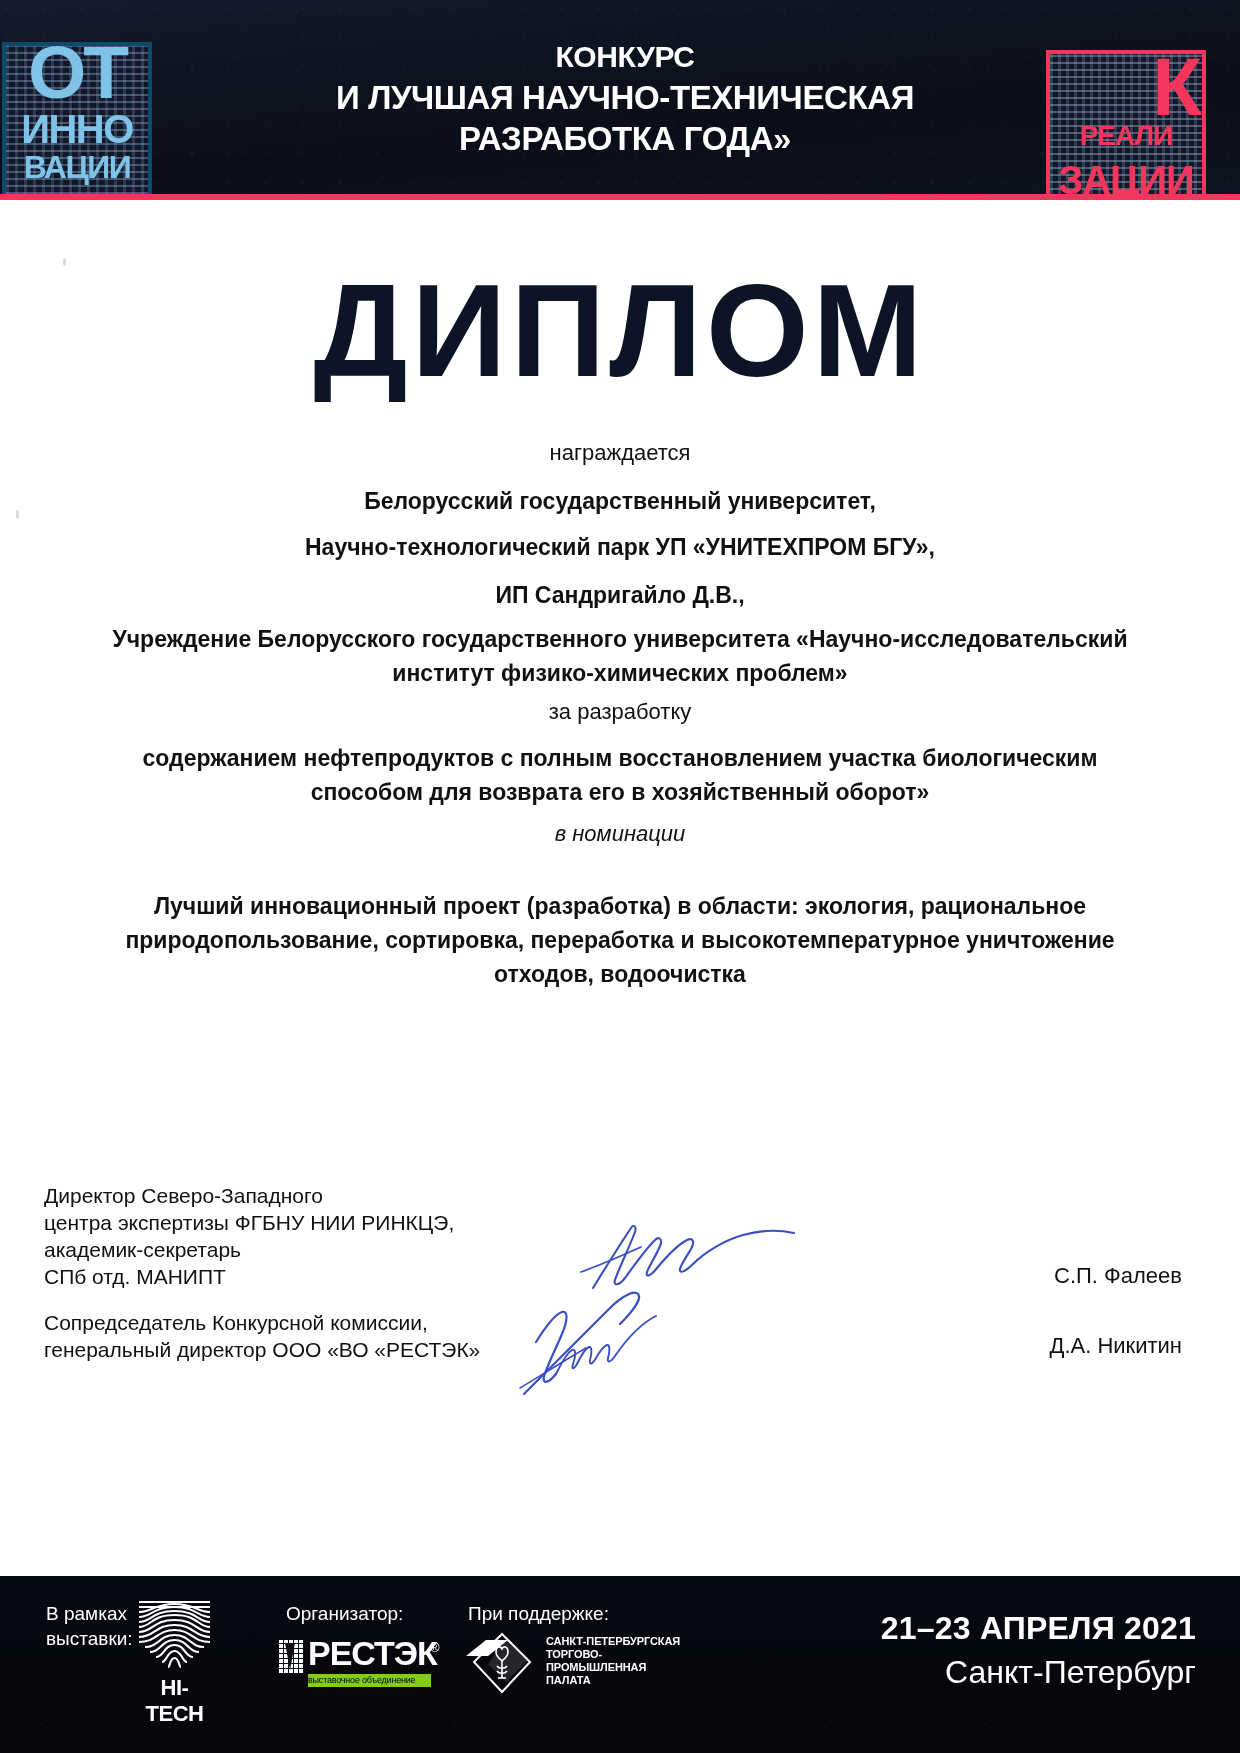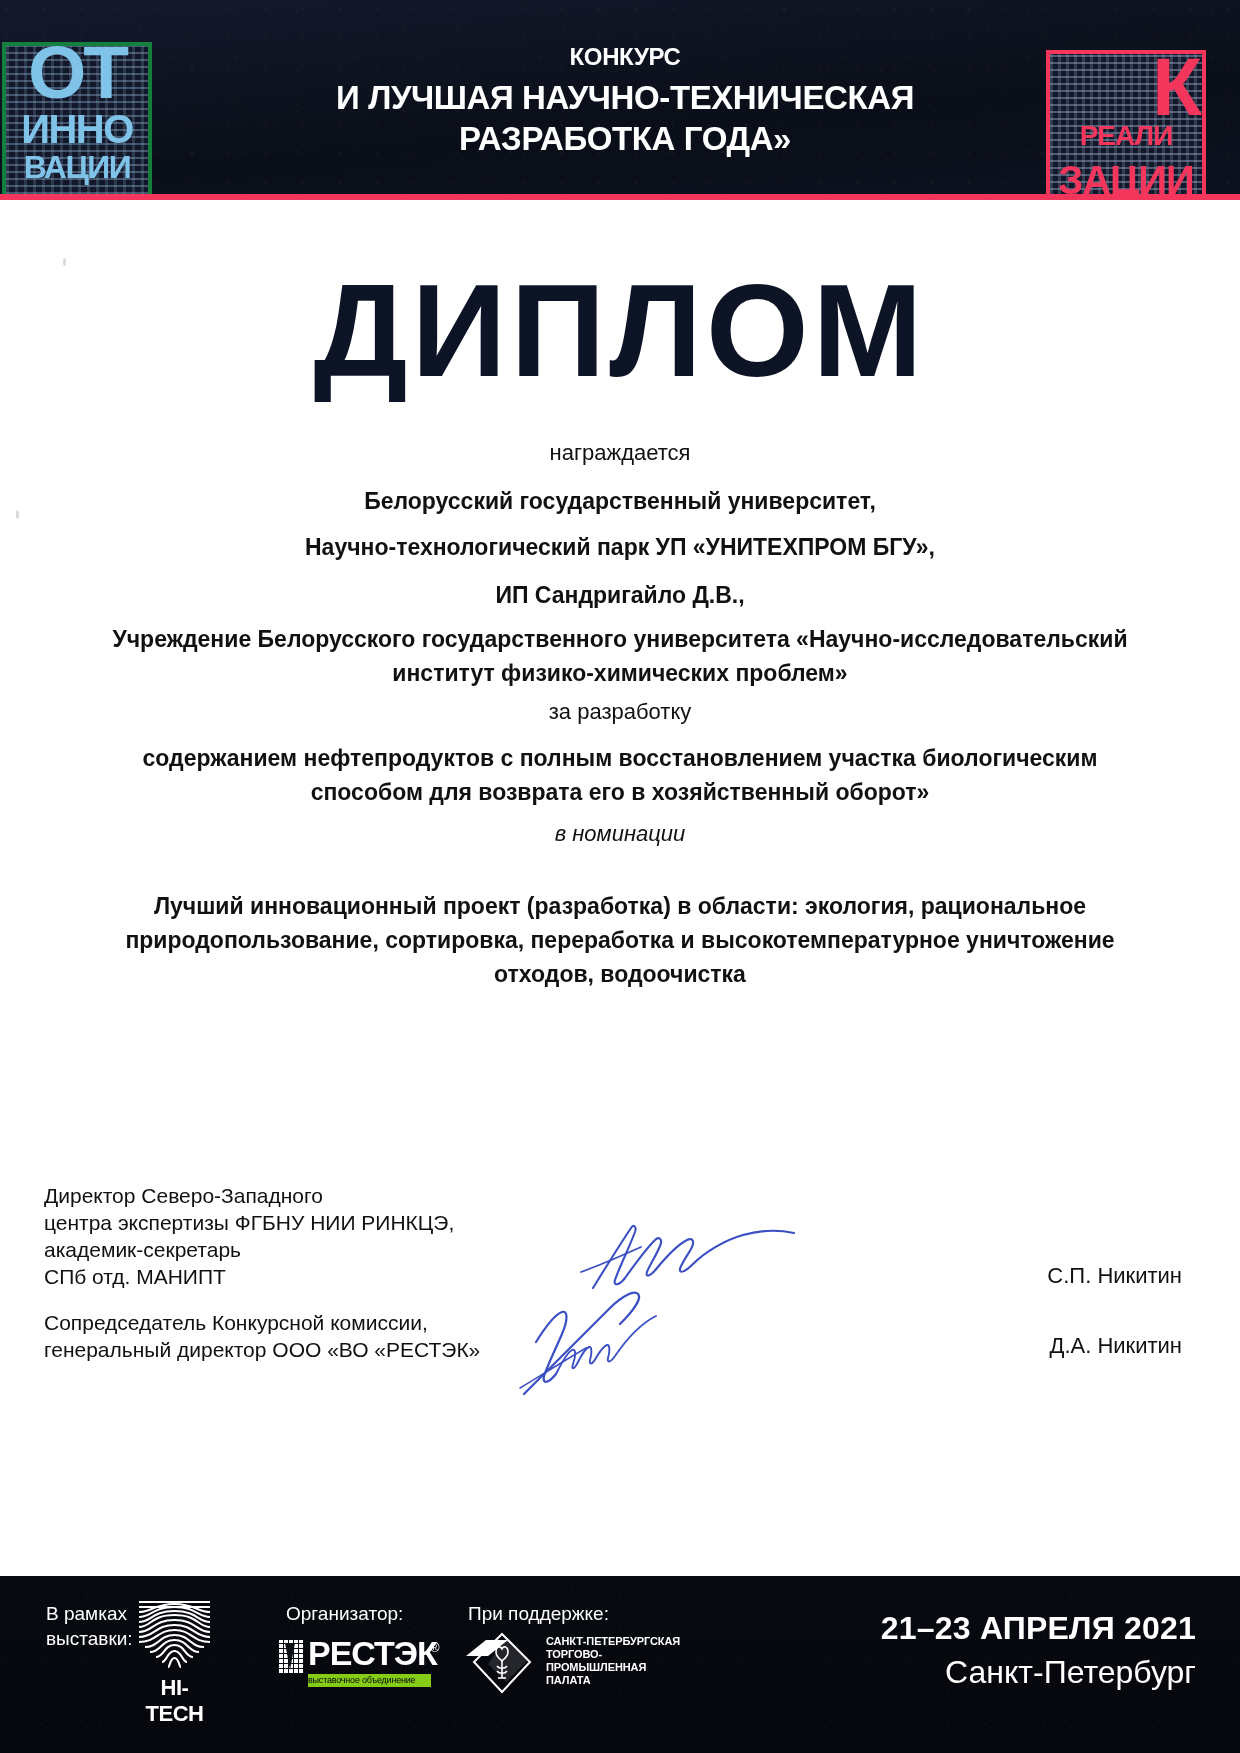--- a/index.html
+++ b/index.html
@@ -42,21 +42,21 @@
     left: 0; bottom: 0;
     width: 1240px; height: 6px;
     background: #f4365c;
   }
 
   
   .logo-ot {
     position: absolute;
     left: 2px; top: 42px;
     width: 150px; height: 156px;
-    background: #15803d;
+    background: #0c4a6e;
     padding: 4px;
     box-sizing: border-box;
   }
   .logo-ot-inner {
     position: relative;
     width: 100%; height: 100%;
     background: #12182a;
     overflow: hidden;
   }
   .logo-ot-inner::before {
@@ -143,21 +143,21 @@
     left: 230px; top: 36px;
     width: 790px;
     text-align: center;
     color: #ffffff;
     font-family: "Liberation Sans", sans-serif;
     font-weight: bold;
     font-size: 33px;
     line-height: 41px;
     letter-spacing: -0.4px;
   }
-  .contest-title .line1 { font-size: 24px; }
+  .contest-title .line1 { font-size: 30px; }
 
   
   .diploma-title {
     position: absolute;
     left: 0; top: 265px;
     width: 1240px;
     text-align: center;
     font-family: "Liberation Sans", sans-serif;
     font-weight: bold;
     font-size: 132px;
@@ -448,21 +448,21 @@
     <div>СПб отд. МАНИПТ</div>
   </div>
 
   <div class="signature sign-1">
     <svg width="230" height="70" viewBox="0 0 230 70" fill="none">
       <path d="M18 66 C34 40, 48 18, 56 6 C58 2, 62 4, 60 10 C54 26, 44 46, 40 58 C38 64, 44 64, 50 56 C60 42, 72 26, 80 18 C84 14, 88 17, 85 24 C81 34, 74 44, 72 50 C70 56, 76 54, 82 46 C92 34, 104 22, 112 18 C118 15, 120 20, 116 27 C112 34, 106 42, 105 47 C104 52, 110 50, 118 42 C130 30, 150 18, 168 13 C186 8, 205 8, 219 11" stroke="#3b4fc4" stroke-width="2.1" stroke-linecap="round"></path>
       <path d="M6 50 C28 42, 46 34, 66 25" stroke="#3b4fc4" stroke-width="1.8" stroke-linecap="round"></path>
     </svg>
   </div>
 
-  <div class="sig-name name-1">С.П. Никитин</div>
+  <div class="sig-name name-1">С.П. Фалеев</div>
 
   <div class="sig-left sig-2">
     <div>Сопредседатель Конкурсной комиссии,</div>
     <div>генеральный директор ООО «ВО «РЕСТЭК»</div>
   </div>
 
   <div class="signature sign-2">
     <svg width="180" height="110" viewBox="0 0 180 110" fill="none">
       <path d="M14 104 C40 78, 70 48, 100 18 C112 6, 124 0, 128 4 C132 8, 124 20, 110 34" stroke="#3b4fc4" stroke-width="2.2" stroke-linecap="round"></path>
       <path d="M26 52 C36 36, 46 24, 52 22 C58 20, 58 30, 52 44 C46 58, 38 74, 34 86 C32 94, 38 94, 46 84" stroke="#3b4fc4" stroke-width="2.2" stroke-linecap="round"></path>

